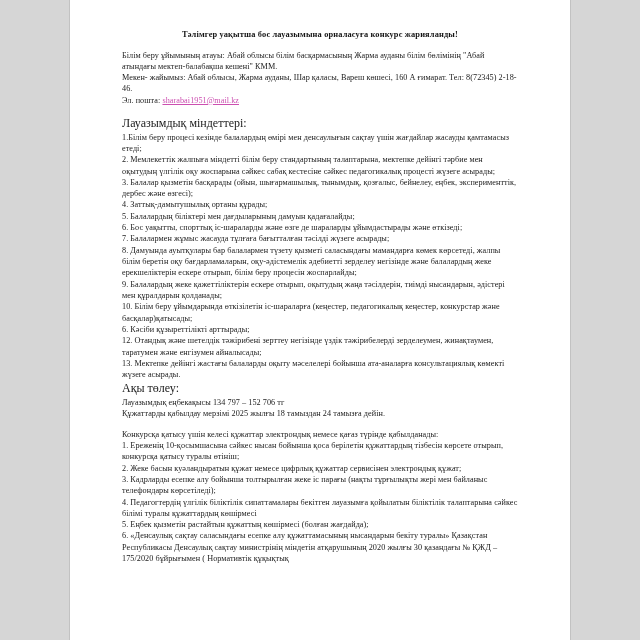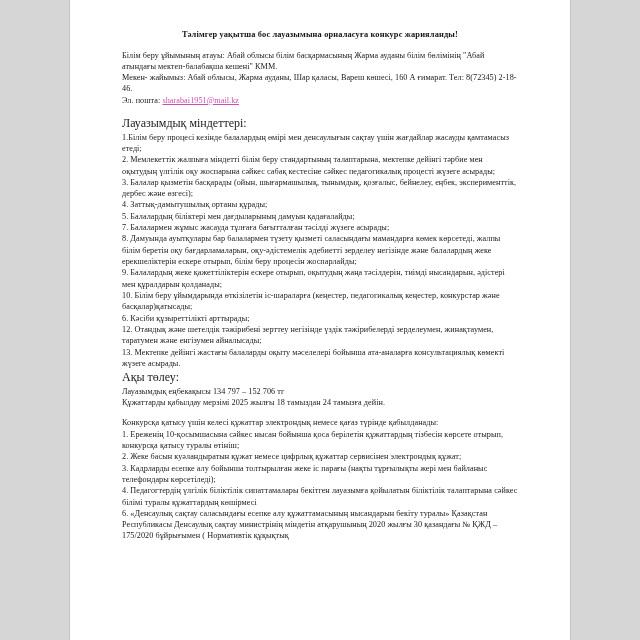--- a/index.html
+++ b/index.html
@@ -104,20 +104,21 @@
 
     <div class="spacer-md"></div>
 
     <div class="block">
       <p class="section-label">Лауазымдық міндеттері:</p>
       <p class="list-line">1.Білім беру процесі кезінде балалардың өмірі мен денсаулығын сақтау үшін жағдайлар жасауды қамтамасыз етеді;</p>
       <p class="list-line">2. Мемлекеттік жалпыға міндетті білім беру стандартының талаптарына, мектепке дейінгі тәрбие мен оқытудың үлгілік оқу жоспарына сәйкес сабақ кестесіне сәйкес педагогикалық процесті жүзеге асырады;</p>
       <p class="list-line">3. Балалар қызметін басқарады (ойын, шығармашылық, тынымдық, қозғалыс, бейнелеу, еңбек, эксперименттік, дербес және өзгесі);</p>
       <p class="list-line">4. Заттық-дамытушылық ортаны құрады;</p>
       <p class="list-line">5. Балалардың біліктері мен дағдыларының дамуын қадағалайды;</p>
+      <p class="list-line">6. Бос уақытты, спорттық іс-шараларды және өзге де шараларды ұйымдастырады және өткізеді;</p>
       <p class="list-line">7. Балалармен жұмыс жасауда тұлғаға бағытталған тәсілді жүзеге асырады;</p>
       <p class="list-line">8. Дамуында ауытқулары бар балалармен түзету қызметі саласындағы мамандарға көмек көрсетеді, жалпы білім беретін оқу бағдарламаларын, оқу-әдістемелік әдебиетті зерделеу негізінде және балалардың жеке ерекшеліктерін ескере отырып, білім беру процесін жоспарлайды;</p>
       <p class="list-line">9. Балалардың жеке қажеттіліктерін ескере отырып, оқытудың жаңа тәсілдерін, тиімді нысандарын, әдістері мен құралдарын қолданады;</p>
       <p class="list-line">10. Білім беру ұйымдарында өткізілетін іс-шараларға (кеңестер, педагогикалық кеңестер, конкурстар және басқалар)қатысады;</p>
       <p class="list-line">6. Кәсіби құзыреттілікті арттырады;</p>
       <p class="list-line">12. Отандық және шетелдік тәжірибені зерттеу негізінде үздік тәжірибелерді зерделеумен, жинақтаумен, таратумен және енгізумен айналысады;</p>
       <p class="list-line">13. Мектепке дейінгі жастағы балаларды оқыту мәселелері бойынша ата-аналарға консультациялық көмекті жүзеге асырады.</p>
     </div>
 
     <div class="block">
@@ -127,17 +128,18 @@
     </div>
 
     <div class="spacer-md"></div>
 
     <div class="block">
       <p class="para">Конкурсқа қатысу үшін келесі құжаттар электрондық немесе қағаз түрінде қабылданады:</p>
       <p class="list-line">1. Ереженің 10-қосымшасына сәйкес нысан бойынша қоса берілетін құжаттардың тізбесін көрсете отырып, конкурсқа қатысу туралы өтініш;</p>
       <p class="list-line">2. Жеке басын куәландыратын құжат немесе цифрлық құжаттар сервисінен электрондық құжат;</p>
       <p class="list-line">3. Кадрларды есепке алу бойынша толтырылған жеке іс парағы (нақты тұрғылықты жері мен байланыс телефондары көрсетіледі);</p>
       <p class="list-line">4. Педагогтердің үлгілік біліктілік сипаттамалары бекітген лауазымға қойылатын біліктілік талаптарына сәйкес білімі туралы құжаттардың көшірмесі</p>
+      <p class="list-line">5. Еңбек қызметін растайтын құжаттың көшірмесі (болған жағдайда);</p>
       <p class="list-line">6. «Денсаулық сақтау саласындағы есепке алу құжаттамасының нысандарын бекіту туралы» Қазақстан Республикасы Денсаулық сақтау министрінің міндетін атқарушының 2020 жылғы 30 қазандағы № ҚЖД – 175/2020 бұйрығымен ( Нормативтік құқықтық</p>
     </div>
 
   </div>
 </div>
 
 </body></html>

